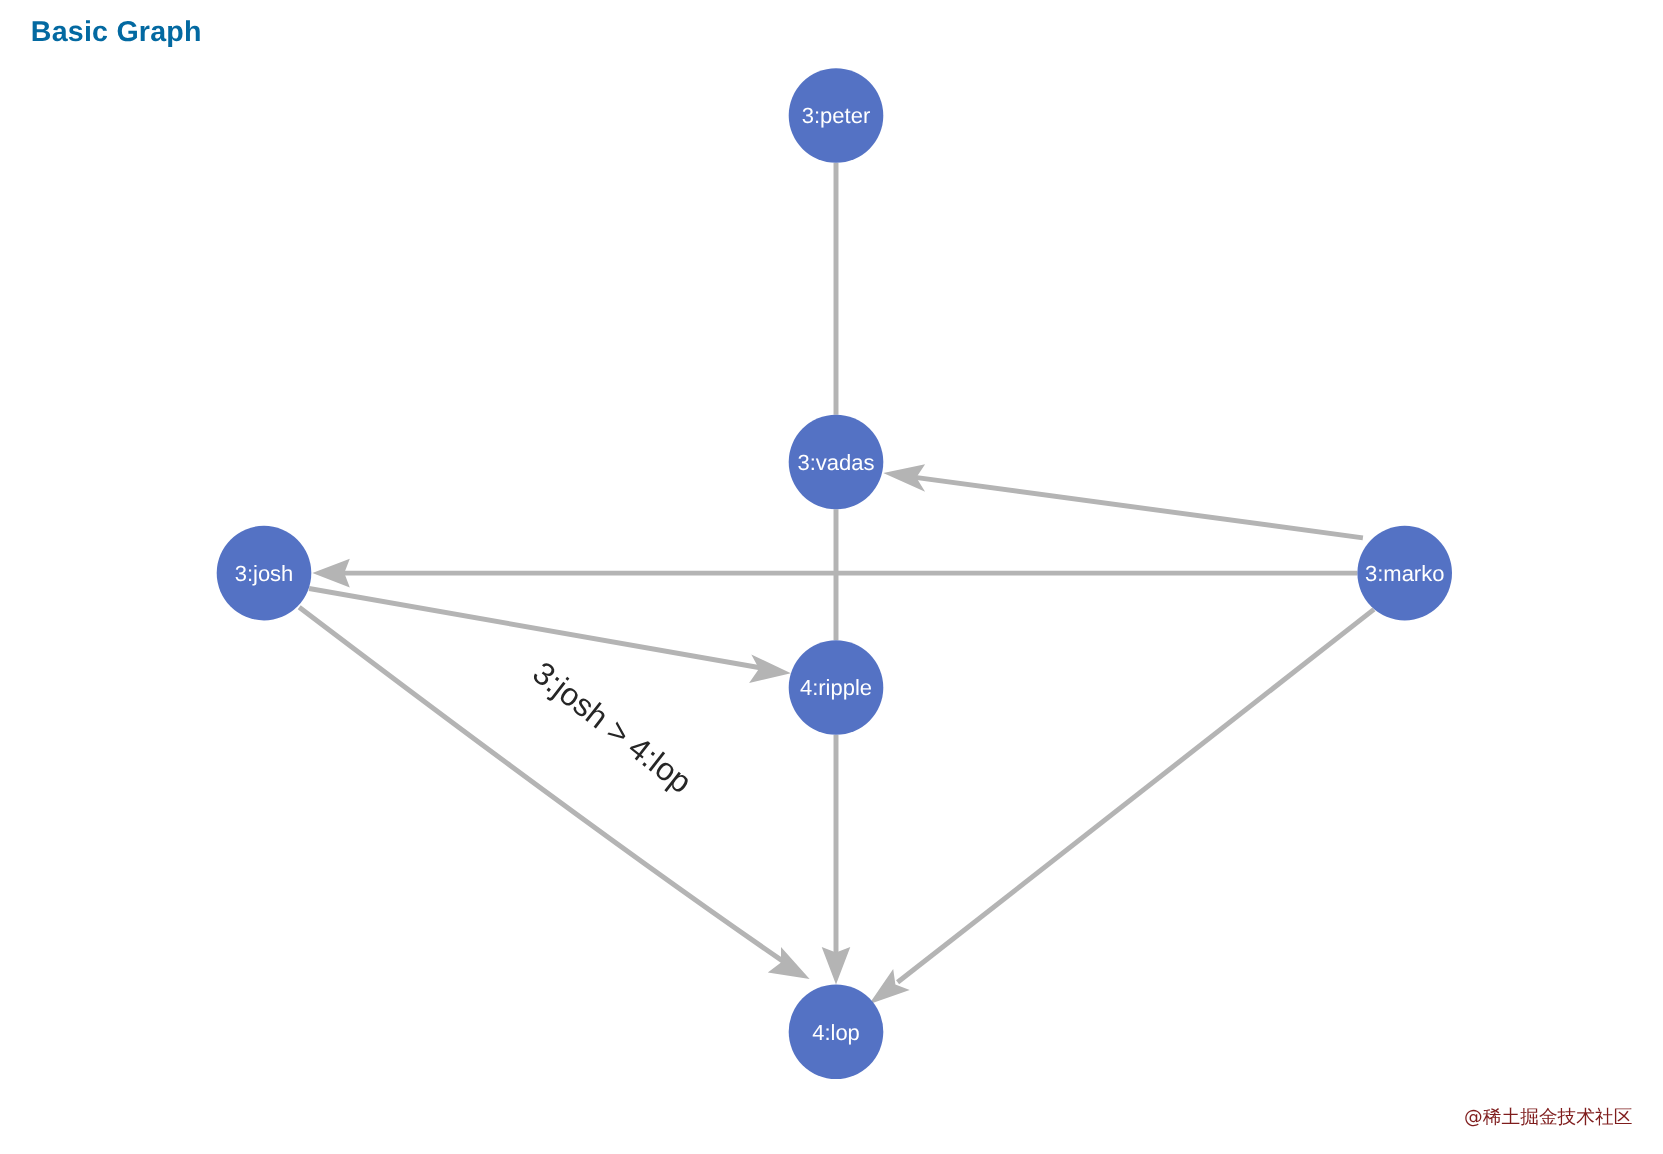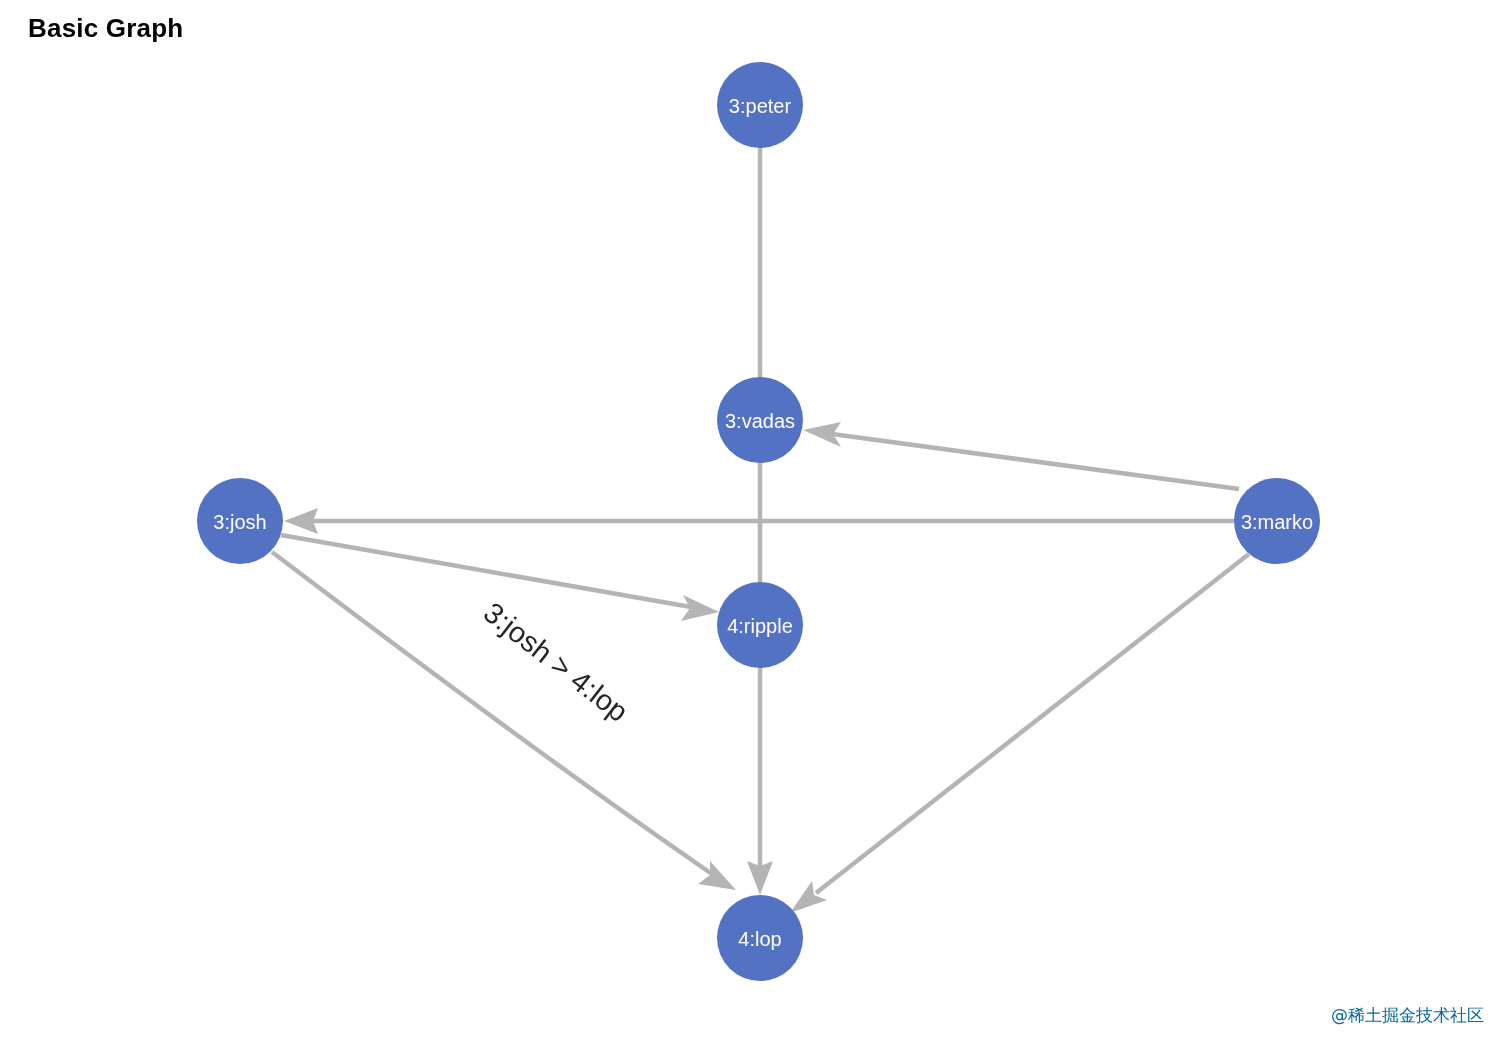--- a/index.html
+++ b/index.html
@@ -14,21 +14,21 @@
     position: relative;
     overflow: hidden;
     font-family: "Liberation Sans", "DejaVu Sans", sans-serif;
   }
   #page-title {
     position: absolute;
     left: 28px;
     top: 13px;
     font-size: 26px;
     font-weight: bold;
-    color: #000000;
+    color: #0369a1;
     letter-spacing: 0.2px;
     white-space: nowrap;
   }
   #graph-canvas {
     position: absolute;
     left: 0;
     top: 0;
     width: 1512px;
     height: 1049px;
     display: block;
@@ -57,21 +57,21 @@
     font-family: "Liberation Sans", "DejaVu Sans", sans-serif;
     font-size: 29px;
     text-anchor: middle;
     dominant-baseline: central;
   }
   #watermark {
     position: absolute;
     right: 28px;
     bottom: 22px;
     font-size: 17px;
-    color: #0369a1;
+    color: #7f1d1d;
     white-space: nowrap;
     font-family: "DejaVu Sans", "Liberation Sans", sans-serif;
     margin-top: 16px;
   }
 </style>
 </head>
 <body>
 
 <div id="page-title">Basic Graph</div>
 

